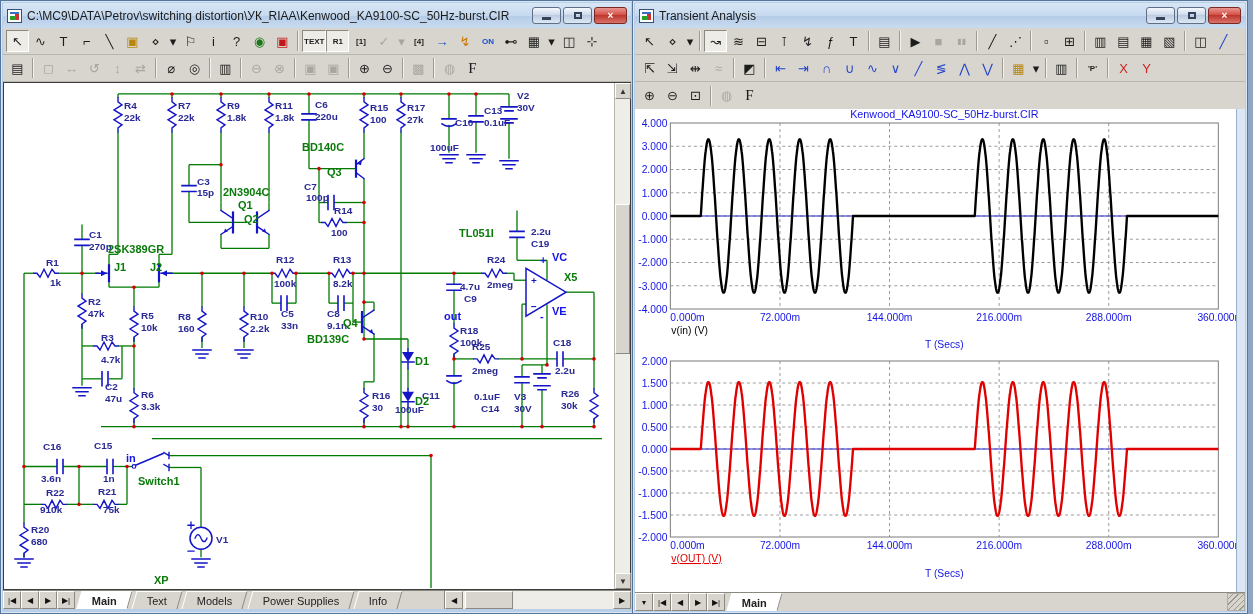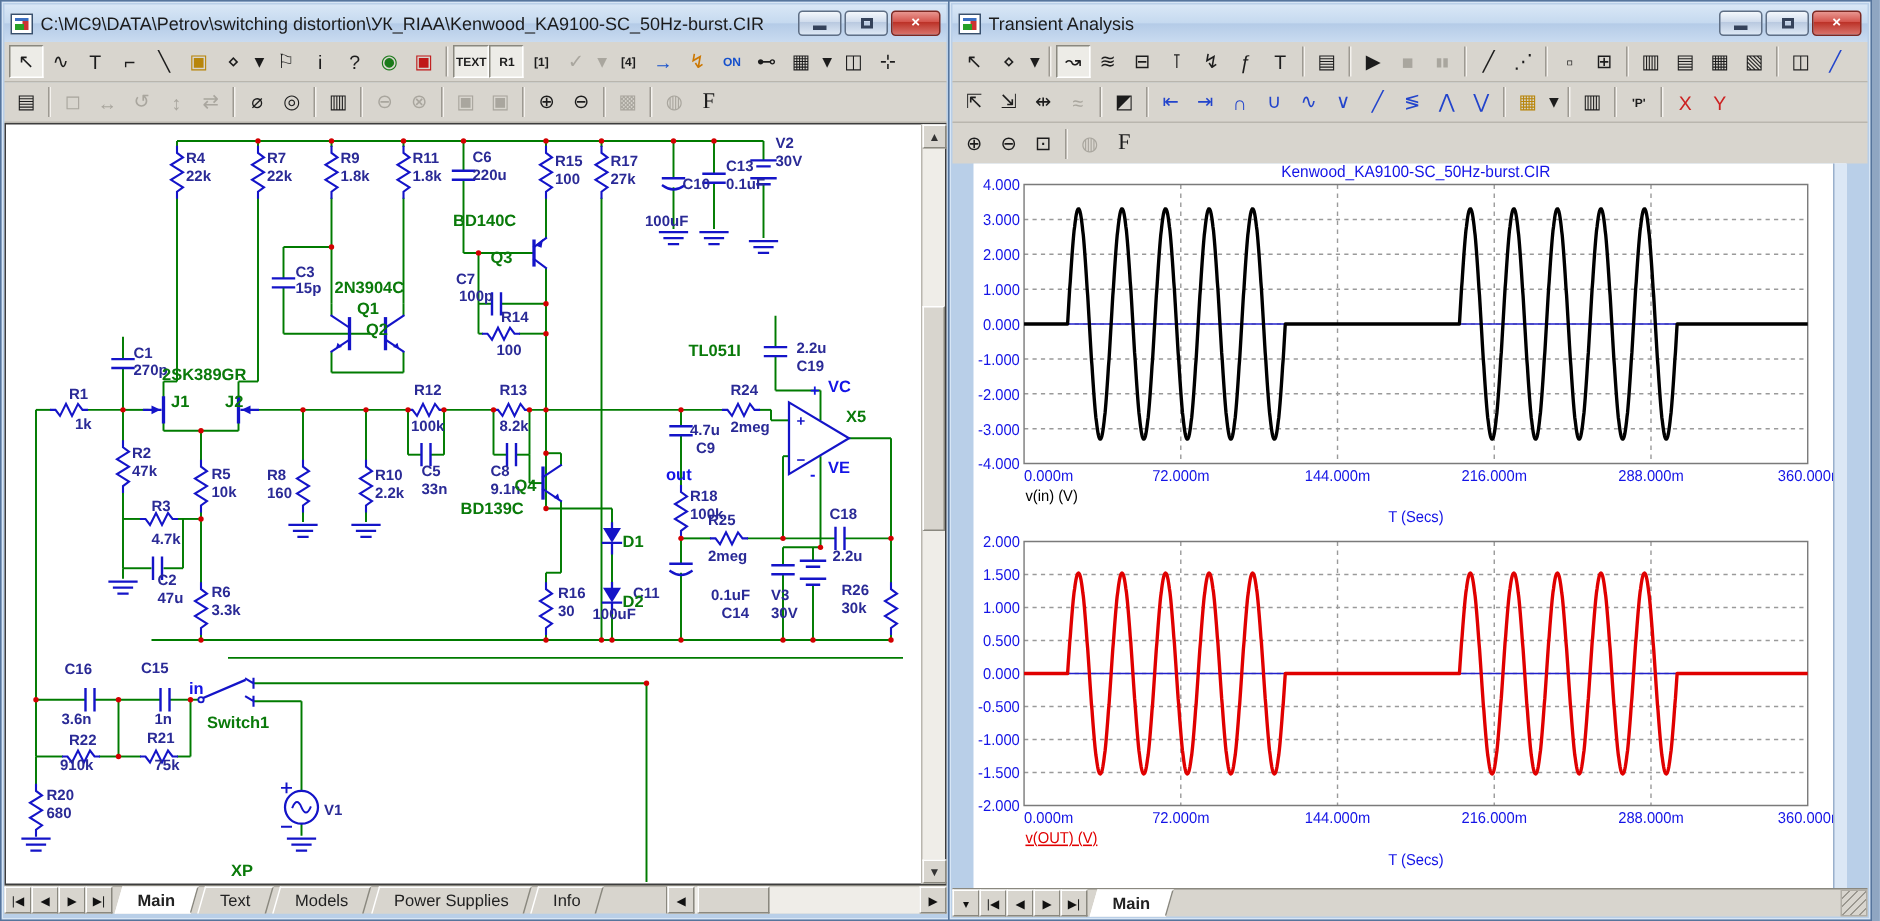--- a/index.html
+++ b/index.html
@@ -69,21 +69,21 @@
   .hscroll { margin-left:auto; width:187px; display:flex; background:#efede8; border-left:1px solid #8a887f; flex:0 0 auto;}
   .htrack { position:relative; flex:1; }
   .hthumb { position:absolute; left:2px; top:0; bottom:0; width:48px; background:#d8d5ce;
             border:1px solid; border-color:#fff #8a887f #8a887f #fff; }
   .grip { margin-left:auto; width:18px; align-self:stretch; background:
           repeating-linear-gradient(135deg,#d8d5ce 0 3px,#9a978f 3px 4px); border:1px solid #b0ada5; }
 
   .framebottom { height:6px; }
 
   
-  .chartwrap { position:relative; margin:0 16px; height:483px; background:#fff; }
+  .chartwrap { position:relative; margin:0 2px; height:483px; background:#fff; }
   #chartsvg { position:absolute; left:0; top:0; width:calc(100% - 9px); height:100%; }
   .rstrip { position:absolute; right:0; top:0; bottom:0; width:9px; background:#dbe7f5; border-left:1px solid #9ab0cc; }
 
   text { font-family:"Liberation Sans","DejaVu Sans",sans-serif; }
 </style>
 </head>
 <body>
 
 <div id="app">
 

